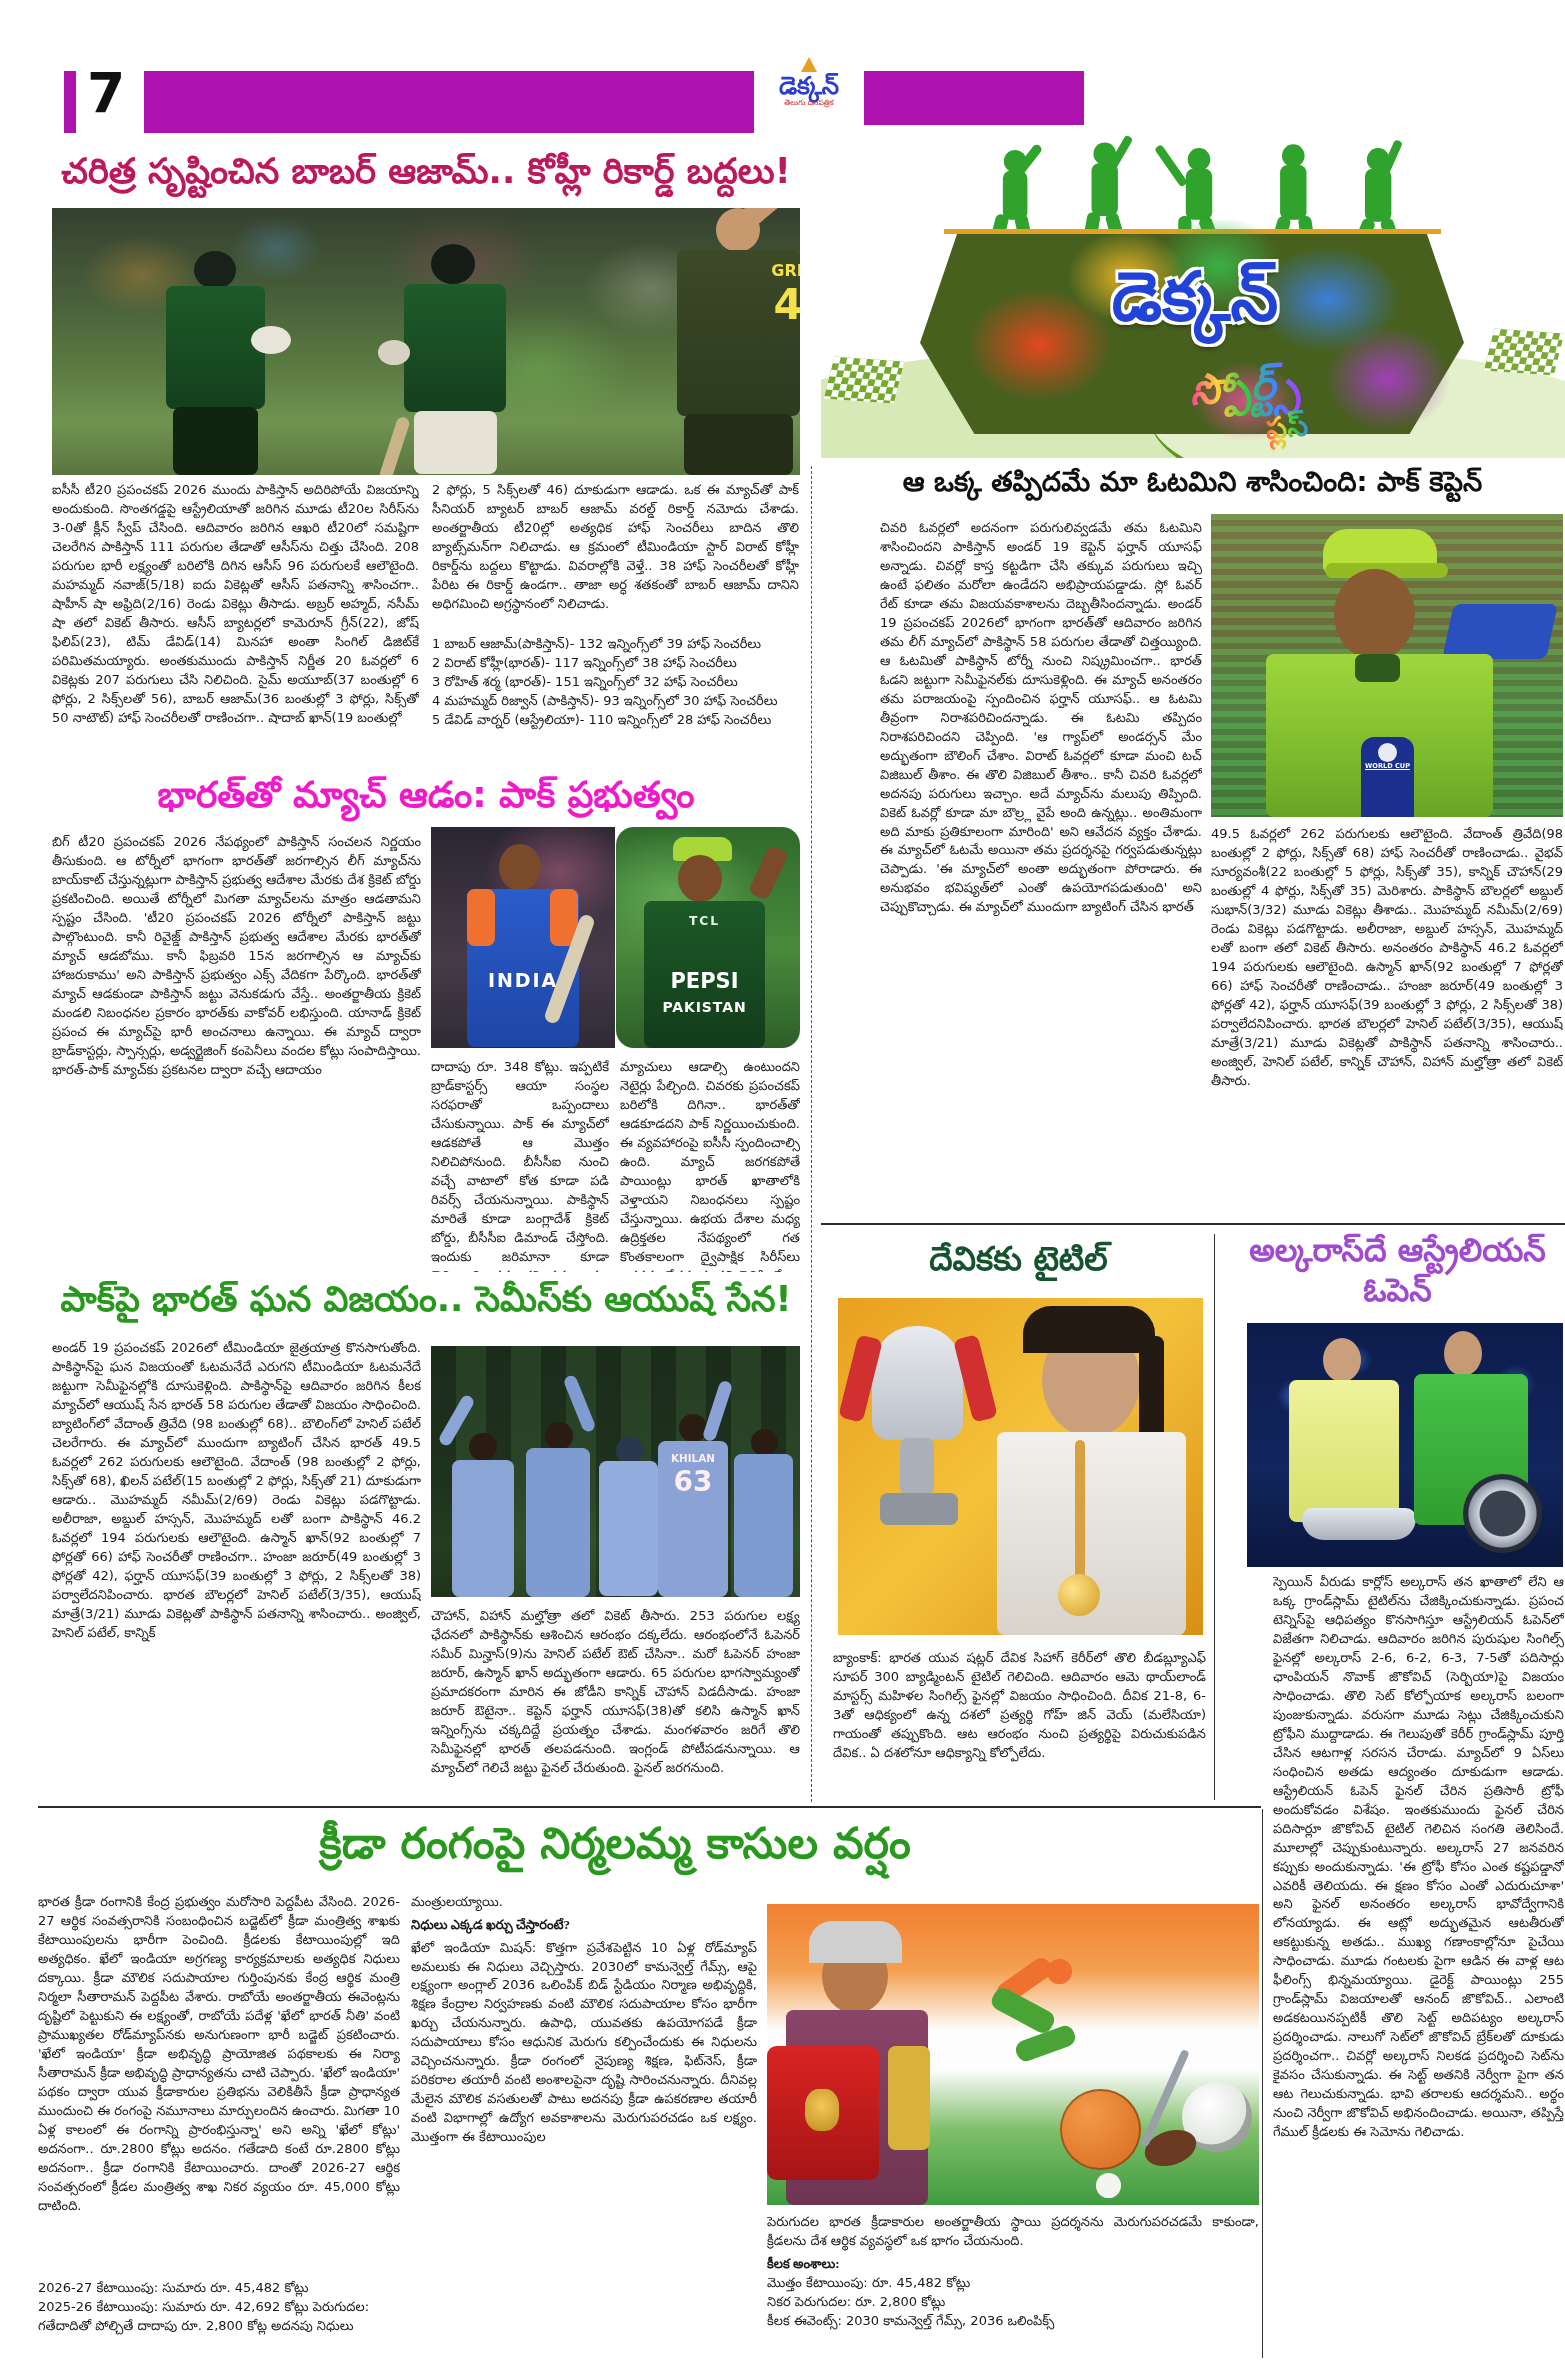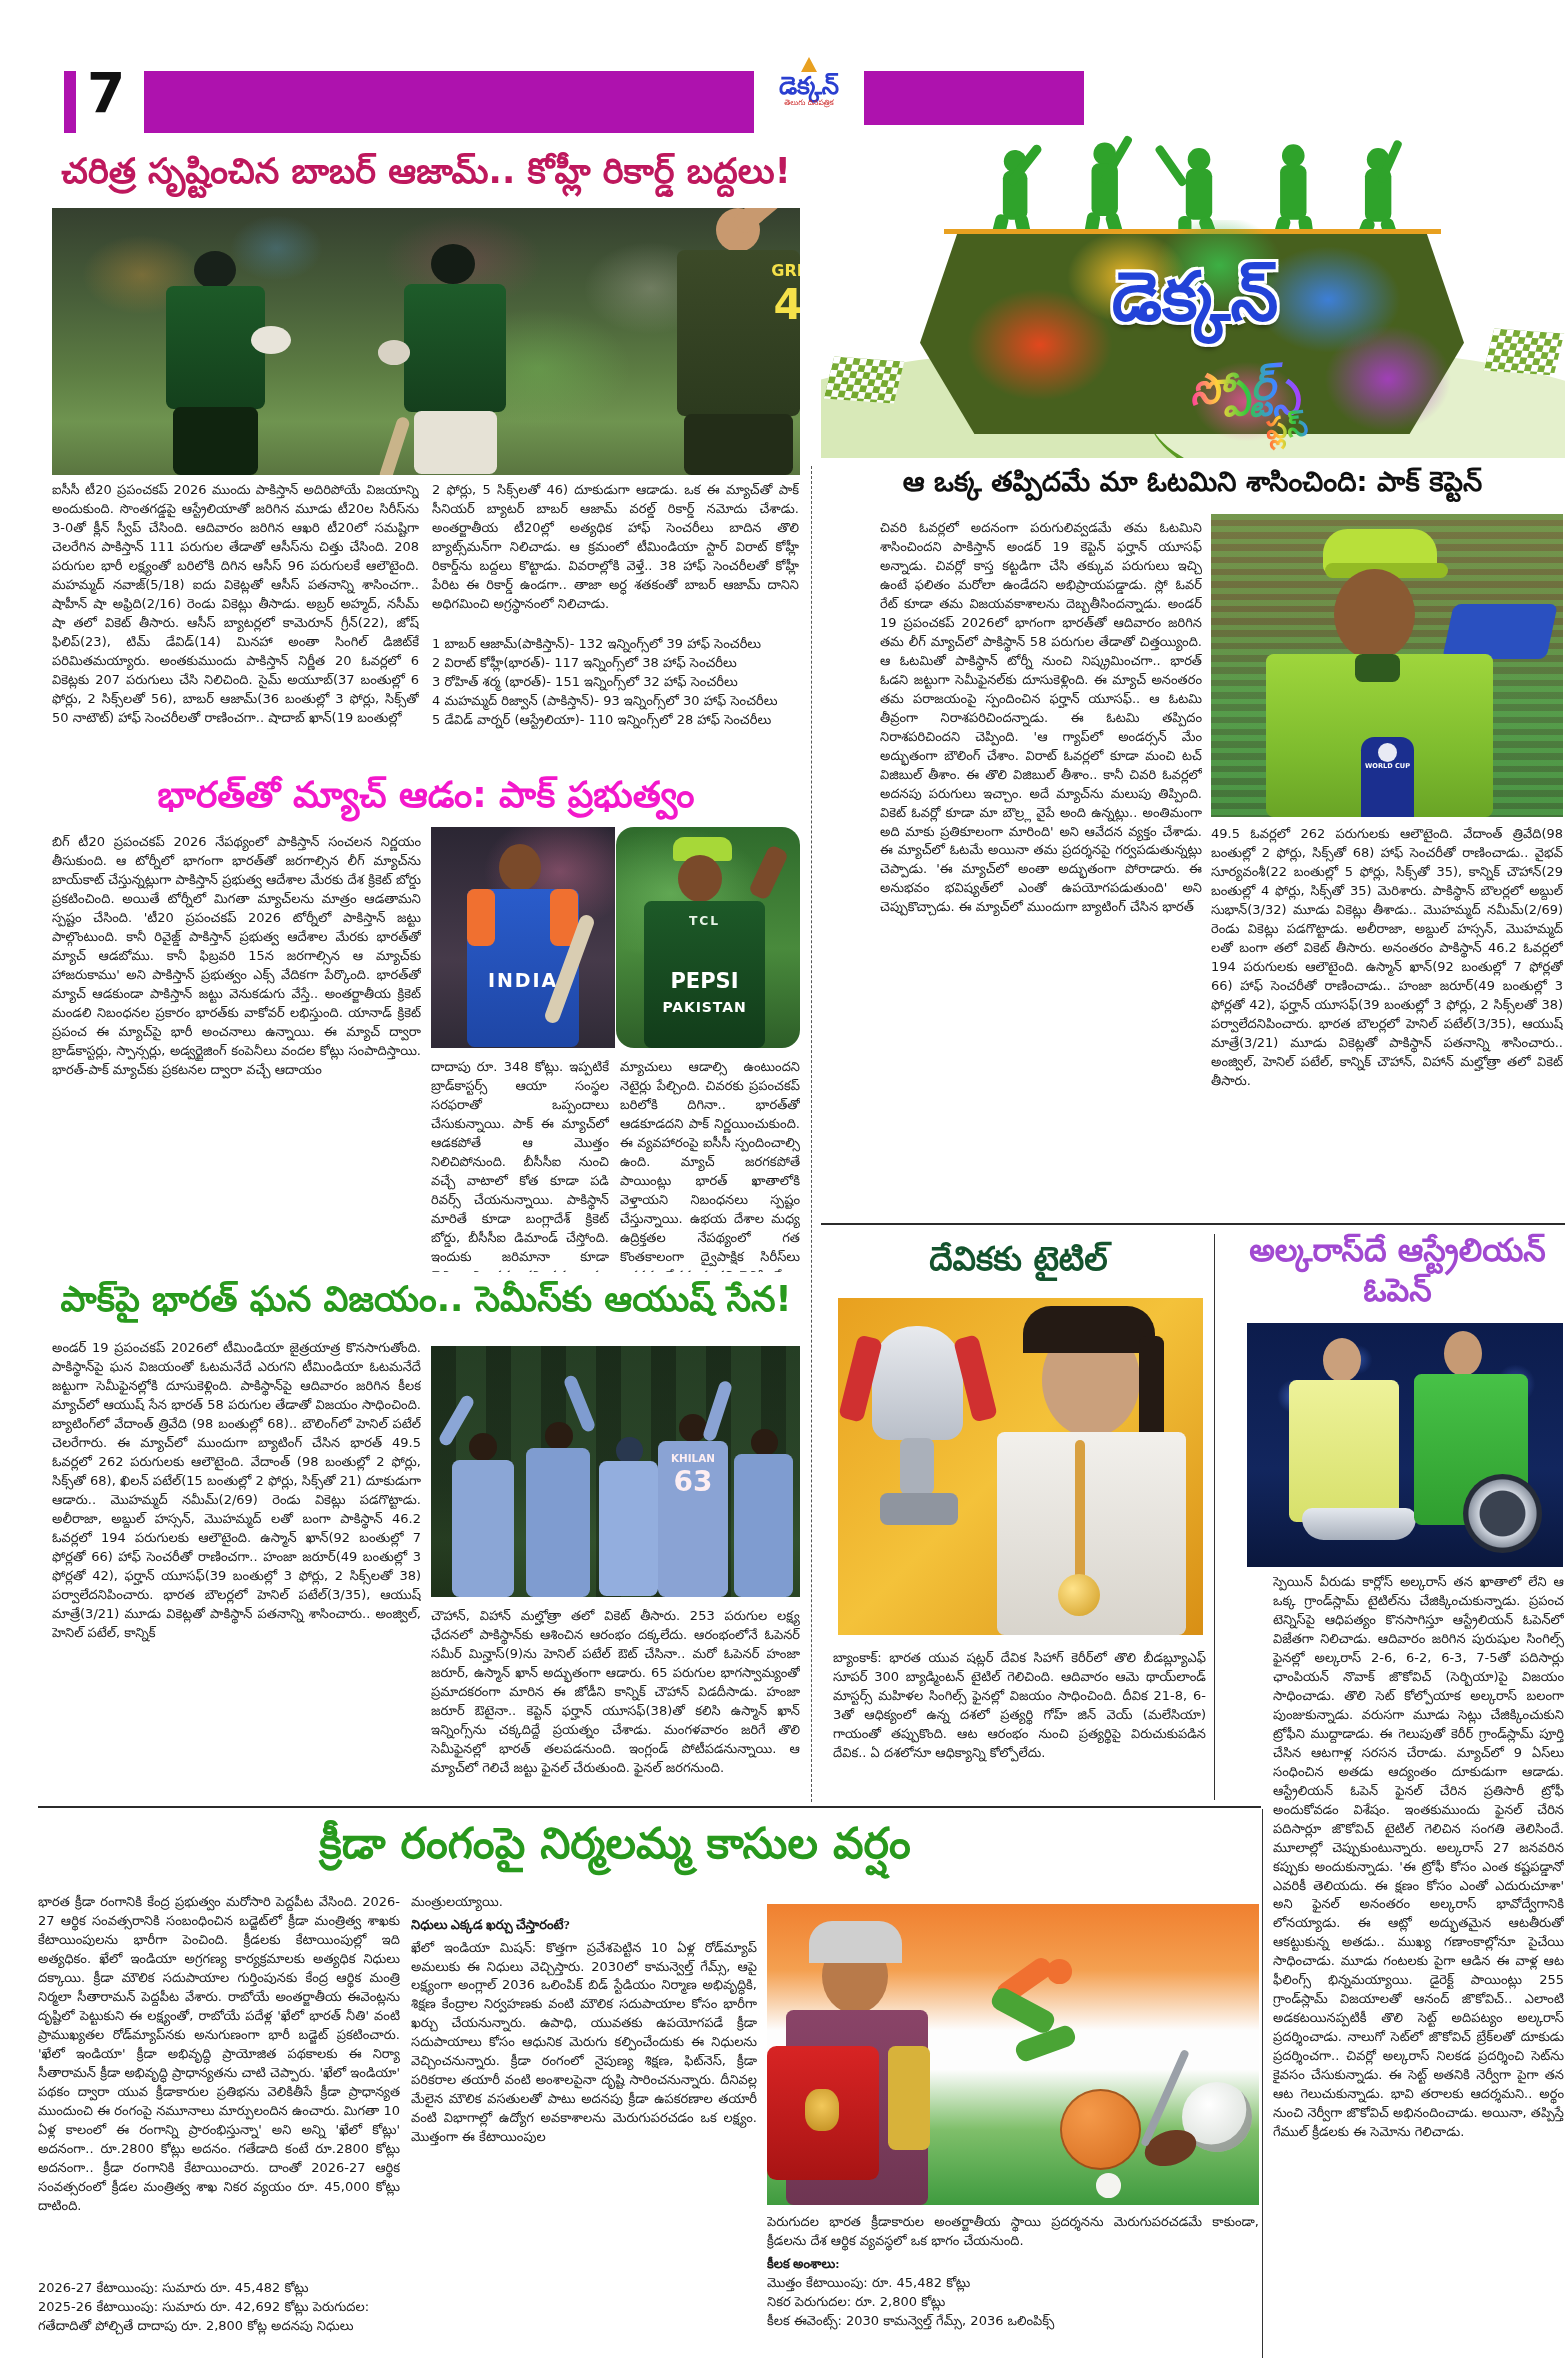--- a/index.html
+++ b/index.html
@@ -237,21 +237,21 @@
   <div class="abs col" style="left:880px;top:519px;width:322px;height:698px;">చివరి ఓవర్లలో అదనంగా పరుగులివ్వడమే తమ ఓటమిని శాసించిందని పాకిస్తాన్ అండర్ 19 కెప్టెన్ ఫర్హాన్ యూసఫ్ అన్నాడు. చివర్లో కాస్త కట్టడిగా చేసి తక్కువ పరుగులు ఇచ్చి ఉంటే ఫలితం మరోలా ఉండేదని అభిప్రాయపడ్డాడు. స్లో ఓవర్ రేట్ కూడా తమ విజయవకాశాలను దెబ్బతీసిందన్నాడు. అండర్ 19 ప్రపంచకప్ 2026లో భాగంగా భారత్‌తో ఆదివారం జరిగిన తమ లీగ్ మ్యాచ్‌లో పాకిస్థాన్ 58 పరుగుల తేడాతో చిత్తయ్యింది. ఆ ఓటమితో పాకిస్థాన్ టోర్నీ నుంచి నిష్క్రమించగా.. భారత్ ఓడని జట్టుగా సెమీఫైనల్‌కు దూసుకెళ్లింది. ఈ మ్యాచ్ అనంతరం తమ పరాజయంపై స్పందించిన ఫర్హాన్ యూసఫ్.. ఆ ఓటమి తీవ్రంగా నిరాశపరిచిందన్నాడు. ఈ ఓటమి తప్పిదం నిరాశపరిచిందని చెప్పింది. 'ఆ గ్యాప్‌లో అండర్సన్ మేం అద్భుతంగా బౌలింగ్ చేశాం. విరాట్ ఓవర్లలో కూడా మంచి టచ్ విజిబుల్ తీశాం. ఈ తొలి విజిబుల్ తీశాం.. కానీ చివరి ఓవర్లలో అదనపు పరుగులు ఇచ్చాం. అదే మ్యాచ్‌ను మలుపు తిప్పింది. వికెట్ ఓవర్లో కూడా మా బౌల్ర్ల వైపే అంది ఉన్నట్లు.. అంతిమంగా అది మాకు ప్రతికూలంగా మారింది' అని ఆవేదన వ్యక్తం చేశాడు. ఈ మ్యాచ్‌లో ఓటమే అయినా తమ ప్రదర్శనపై గర్వపడుతున్నట్లు చెప్పాడు. 'ఈ మ్యాచ్‌లో అంతా అద్భుతంగా పోరాడారు. ఈ అనుభవం భవిష్యత్‌లో ఎంతో ఉపయోగపడుతుంది' అని చెప్పుకొచ్చాడు. ఈ మ్యాచ్‌లో ముందుగా బ్యాటింగ్ చేసిన భారత్</div>
 
   <div class="abs photo ph2" style="left:1211px;top:514px;width:352px;height:303px;">
     <div class="fig-block" style="left:237px;top:90px;width:104px;height:55px;background:#2a50c0;transform:skew(-12deg);"></div>
     <div class="fig-block" style="left:112px;top:15px;width:114px;height:45px;background:#b8e03a;border-radius:24.6px 24.6px 7.6px 7.6px;"></div>
     <div class="fig-block" style="left:114px;top:49px;width:123px;height:15px;background:#94bb24;border-radius:7.6px;"></div>
     <div class="fig-head" style="left:123px;top:55px;width:81px;height:91px;background:#8a5a33;"></div>
     <div class="fig-block" style="left:55px;top:140px;width:227px;height:163px;background:linear-gradient(180deg,#9fd63c 0%,#7ebc2e 60%,#69a426 100%);"></div>
     <div class="fig-block" style="left:144px;top:140px;width:45px;height:28px;background:#2f5a1f;"></div>
     <div class="fig-block" style="left:150px;top:223px;width:53px;height:85px;background:#1b2f8f;border-radius:13.2px 13.2px 3.8px 3.8px;"></div>
-    <div class="abs" style="left:150px;top:248px;width:53px;text-align:center;color:#fff;font-size:6.6px;font-weight:bold;">WORLD CUP</div>
+    <div class="abs" style="left:150px;top:248px;width:53px;text-align:center;color:#fff;font-size:6.6px;font-weight:bold;text-decoration:underline;">WORLD CUP</div>
     <div class="fig-head" style="left:167px;top:229px;width:19px;height:19px;background:#ffffff;opacity:.9;"></div>
   </div>
 
   <div class="abs col" style="left:1211px;top:825px;width:352px;height:392px;">49.5 ఓవర్లలో 262 పరుగులకు ఆలౌటైంది. వేదాంత్ త్రివేది(98 బంతుల్లో 2 ఫోర్లు, సిక్స్‌తో 68) హాఫ్ సెంచరీతో రాణించాడు.. వైభవ్ సూర్యవంశీ(22 బంతుల్లో 5 ఫోర్లు, సిక్స్‌తో 35), కాన్నిక్ చౌహాన్(29 బంతుల్లో 4 ఫోర్లు, సిక్స్‌తో 35) మెరిశారు. పాకిస్థాన్ బౌలర్లలో అబ్దుల్ సుభాన్(3/32) మూడు వికెట్లు తీశాడు.. మొహమ్మద్ నమీమ్(2/69) రెండు వికెట్లు పడగొట్టాడు. అలీరాజా, అబ్దుల్ హస్సన్, మొహమ్మద్ లతో బంగా తలో వికెట్ తీసారు. అనంతరం పాకిస్థాన్ 46.2 ఓవర్లలో 194 పరుగులకు ఆలౌటైంది. ఉస్మాన్ ఖాన్(92 బంతుల్లో 7 ఫోర్లతో 66) హాఫ్ సెంచరీతో రాణించాడు.. హంజా జరూర్(49 బంతుల్లో 3 ఫోర్లతో 42), ఫర్హాన్ యూసఫ్(39 బంతుల్లో 3 ఫోర్లు, 2 సిక్స్‌లతో 38) పర్వాలేదనిపించారు. భారత బౌలర్లలో హెనిల్ పటేల్(3/35), ఆయుష్ మాత్రే(3/21) మూడు వికెట్లతో పాకిస్థాన్ పతనాన్ని శాసించారు.. అంజ్విల్, హెనిల్ పటేల్, కాన్నిక్ చౌహాన్, విహాన్ మల్హోత్రా తలో వికెట్ తీసారు.</div>
 
   <div class="abs vdash" style="left:811px;top:466px;height:1336px;"></div>
   <div class="abs hline" style="left:821px;top:1223px;width:744px;"></div>
   <div class="abs vline" style="left:1214px;top:1234px;height:566px;"></div>
 
   <div class="abs hl hl-blue2" style="left:833px;top:1240px;width:371px;font-size:33px;">దేవికకు టైటిల్</div>

